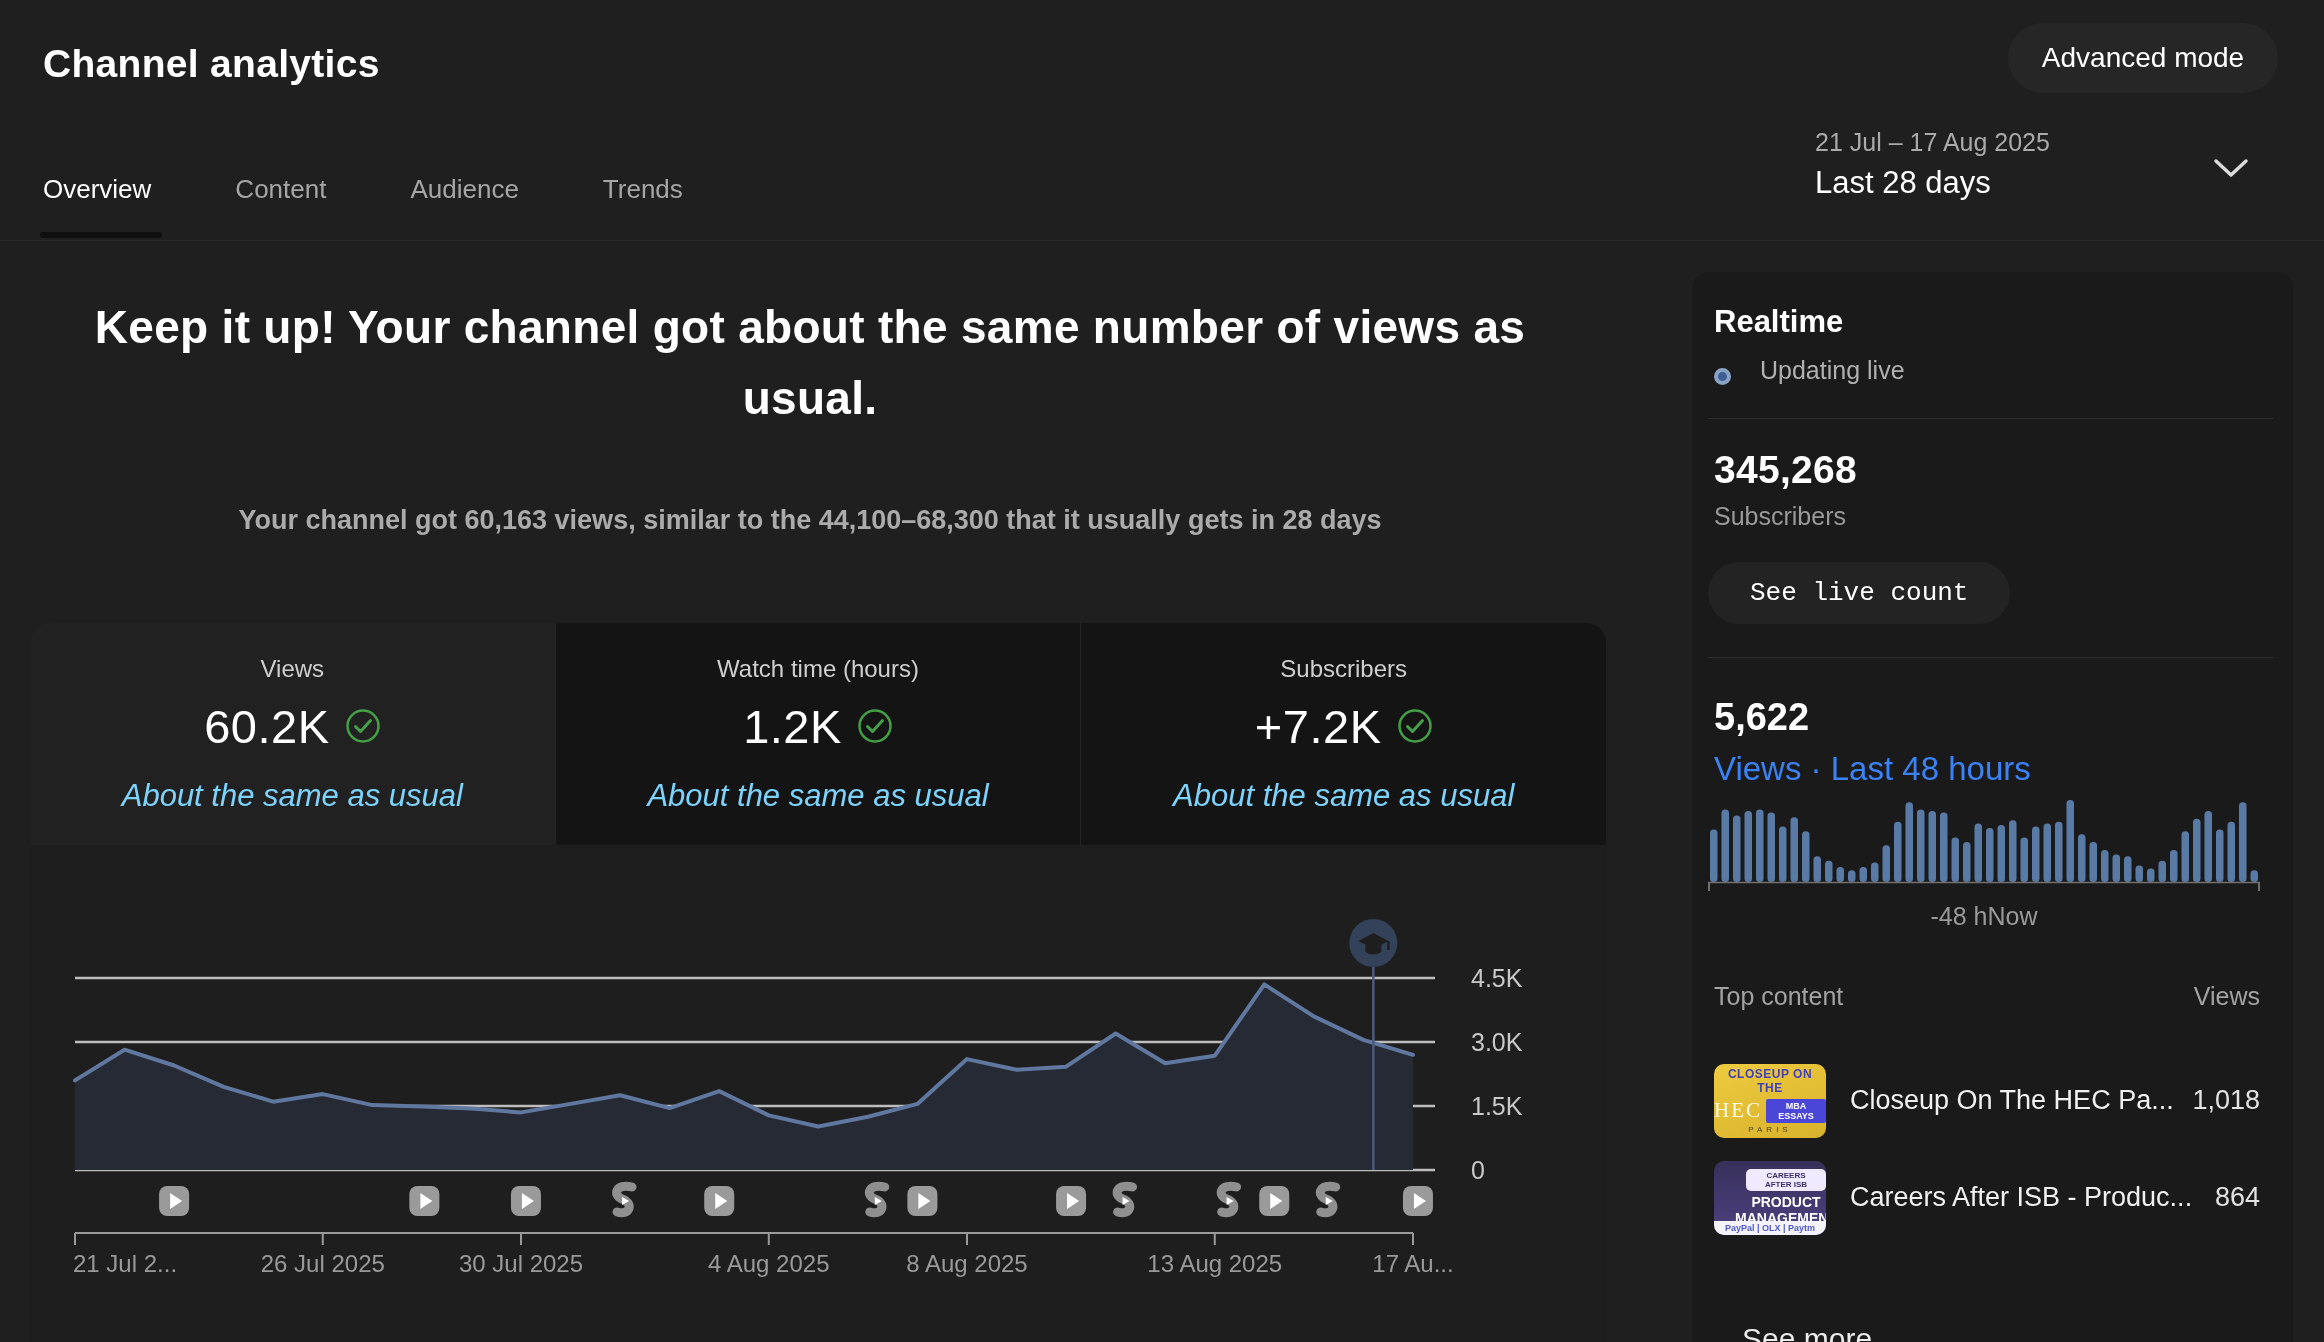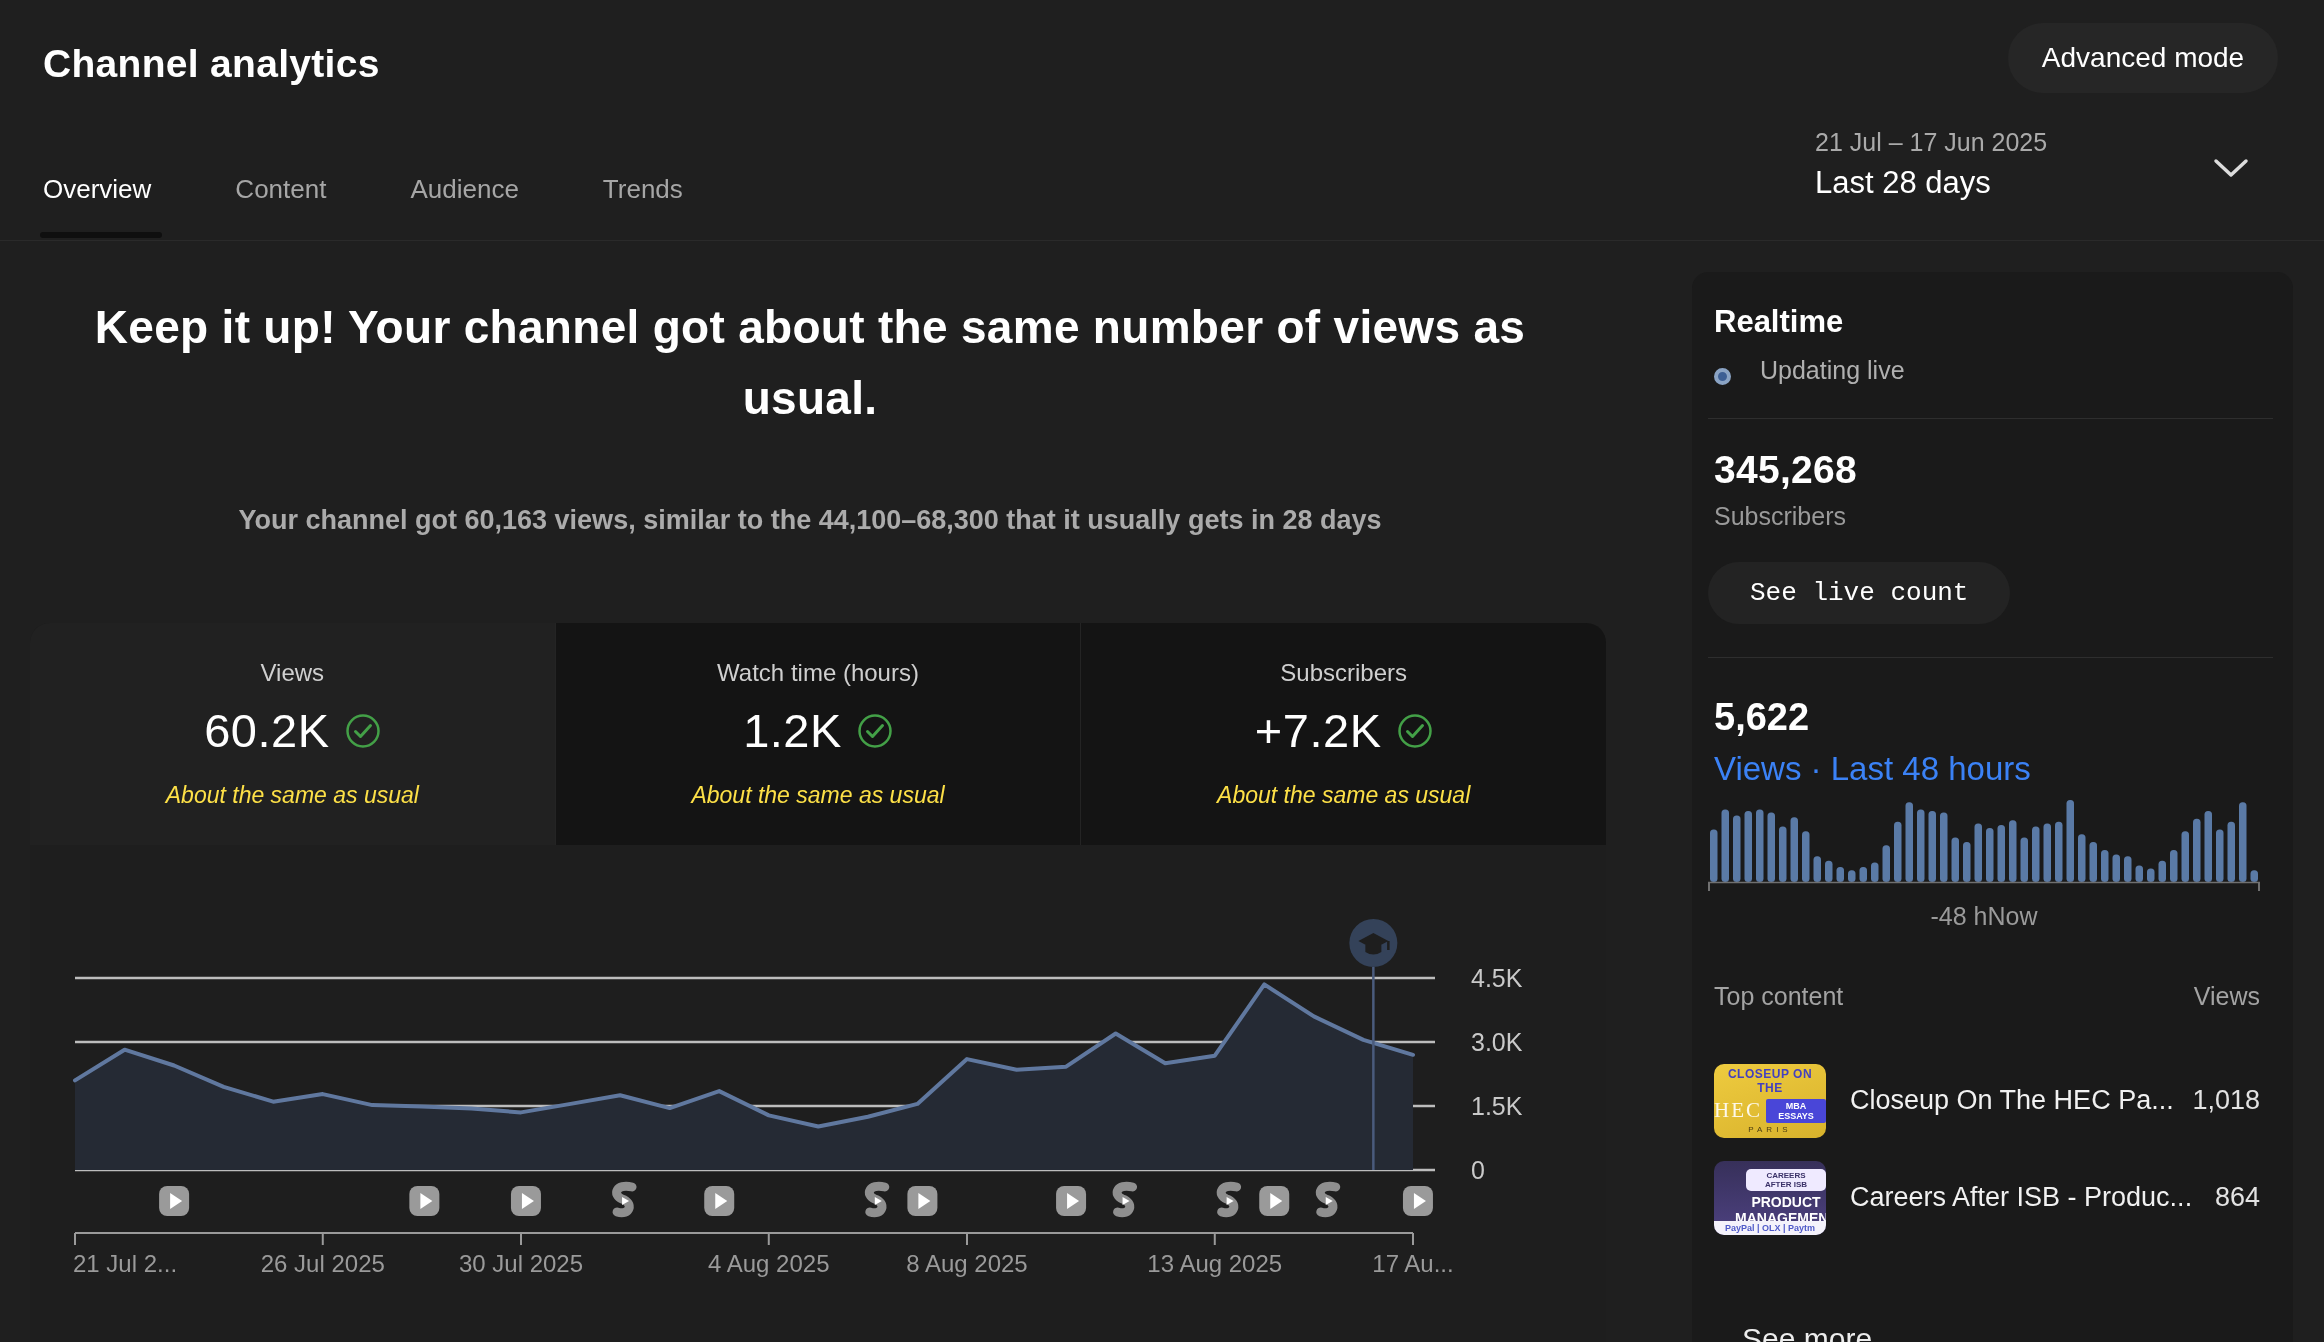--- a/index.html
+++ b/index.html
@@ -37,21 +37,21 @@
   .chart-card{position:absolute;left:30px;top:623px;width:1576px;height:740px;background:#1e1e1e;
     border-radius:20px;overflow:hidden;}
   .metric-tabs{display:flex;height:222px;}
   .metric-tab{flex:1;display:flex;flex-direction:column;align-items:center;justify-content:center;
     background:#141414;cursor:pointer;}
   .metric-tab + .metric-tab{border-left:1px solid #242424;}
   .metric-tab.selected{background:#212121;}
   .m-label{font-size:24px;color:#cfcfcf;margin-bottom:16px;}
   .m-value-row{display:flex;align-items:center;gap:15px;}
   .m-value{font-size:47px;font-weight:400;letter-spacing:.5px;}
-  .m-status{font-size:23px;font-style:italic;color:#fde047;margin-top:24px;}
+  .m-status{font-size:31px;font-style:italic;color:#7dd3fc;margin-top:24px;}
   .check-icon circle{stroke:var(--status-green);}
   .check-icon path{stroke:var(--status-green);}
   #main-chart{display:block;margin-top:55px;}
   
   .rt-card{position:absolute;left:1692px;top:272px;width:601px;height:1100px;background:#1a1a1a;border-radius:16px;}
   .rt-title{position:absolute;left:22px;top:32px;font-size:31px;font-weight:600;}
   .rt-updating{position:absolute;left:22px;top:84px;display:flex;align-items:flex-end;gap:29px;
     font-size:25px;color:#b0b0b0;}
   .live-dot{width:17px;height:17px;border-radius:50%;background:#3d5f94;border:4px solid #8aa3c4;}
   .rt-div{position:absolute;left:16px;right:20px;height:1px;background:#2e2e2e;}
@@ -92,21 +92,21 @@
   .t3-footer{position:absolute;left:0;right:0;bottom:0;background:#f4f2fb;color:#4f5ac8;
     font-size:9px;font-weight:700;padding:2px 0;}
 </style>
 </head>
 <body>
 
 <h1 class="page-title">Channel analytics</h1>
 <button class="adv-btn">Advanced mode</button>
 
 <div class="date-picker">
-  <div class="date-range">21 Jul – 17 Jun 2025</div>
+  <div class="date-range">21 Jul – 17 Aug 2025</div>
   <div class="date-preset">Last 28 days</div>
   <svg class="chevron" width="38" height="24" viewBox="0 0 38 24">
     <polyline points="4,5 19,19 34,5" fill="none" stroke="#dcdcdc" stroke-width="3.5" stroke-linecap="round" stroke-linejoin="round"></polyline>
   </svg>
 </div>
 
 <nav class="tabs">
   <div class="tab active">Overview</div>
   <div class="tab">Content</div>
   <div class="tab">Audience</div>

